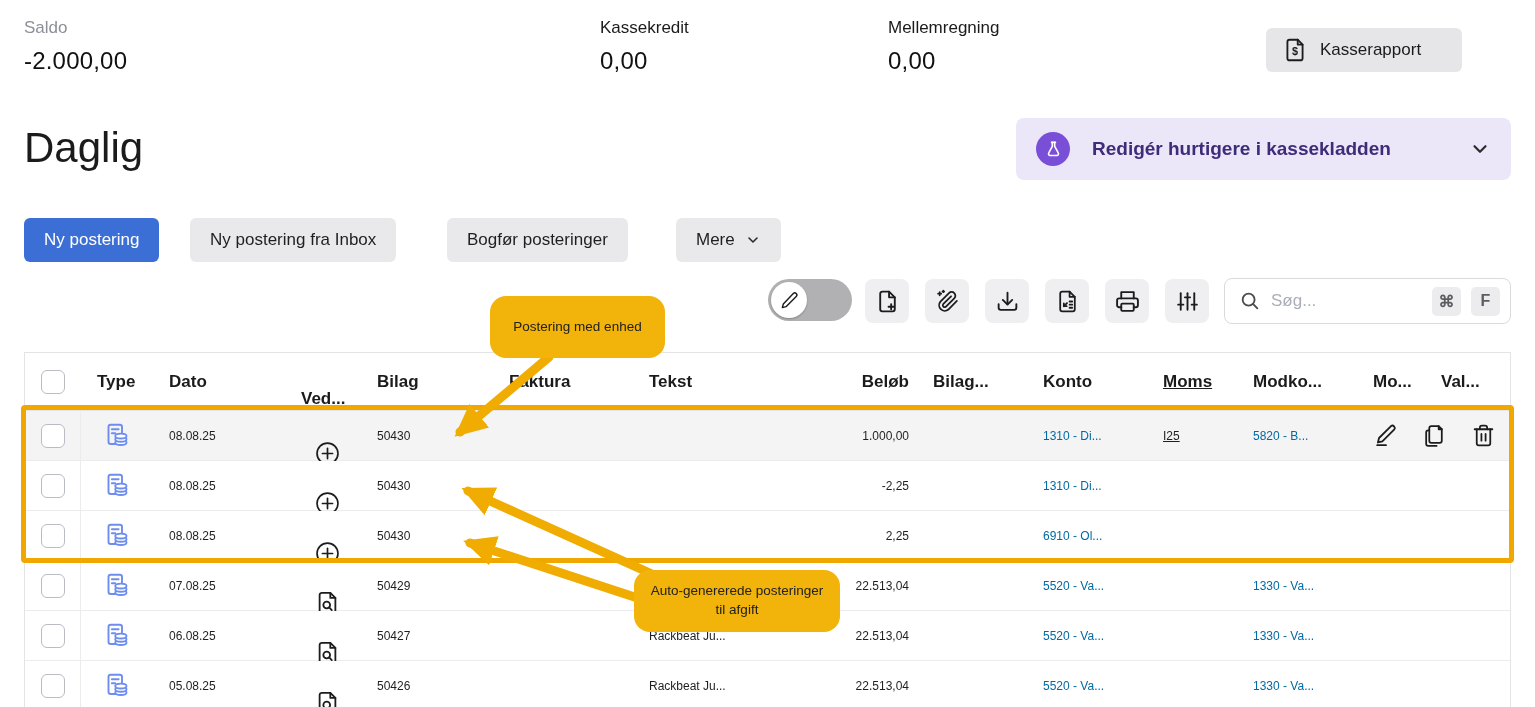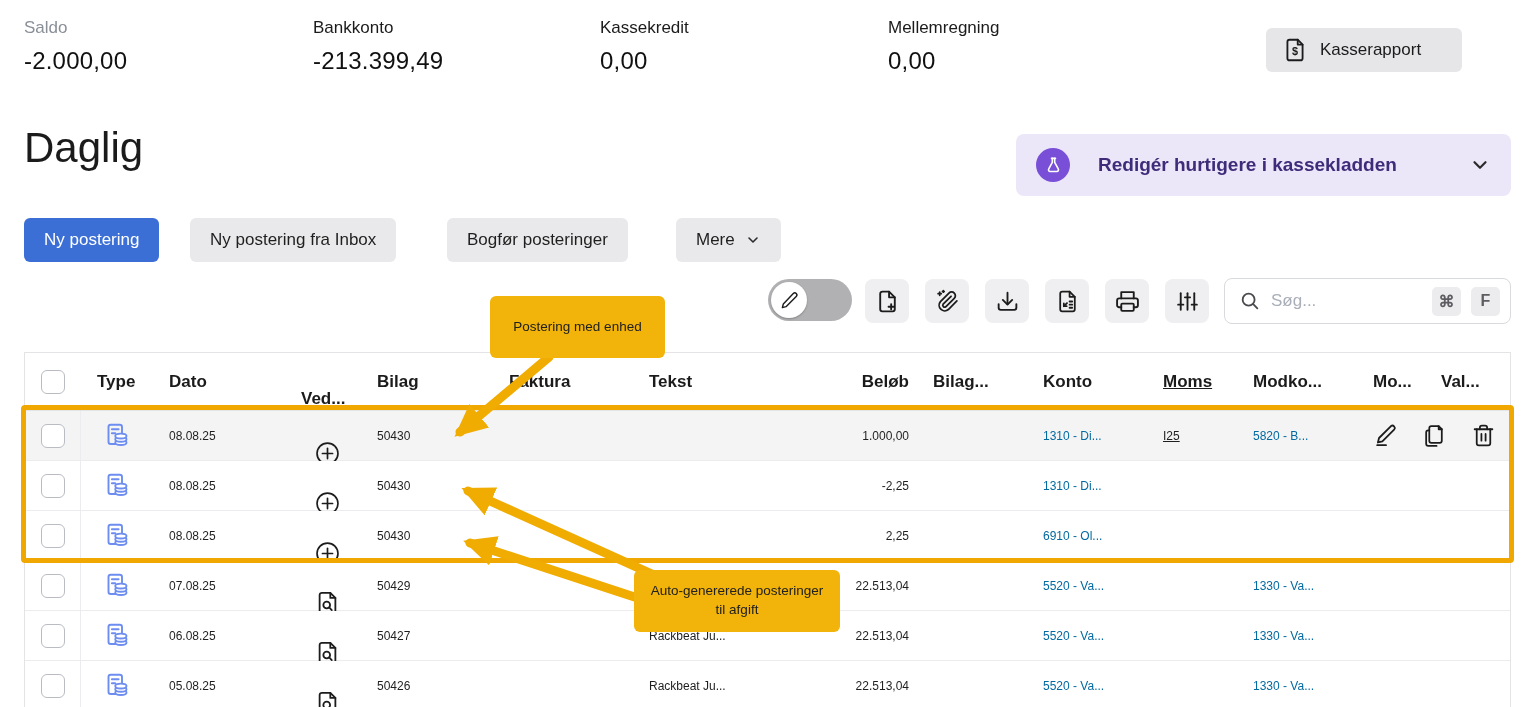--- a/index.html
+++ b/index.html
@@ -15,23 +15,23 @@
   .stat-value { font-size:24px; color:#111; margin-top:9px; letter-spacing:.2px; }
   .report-btn {
     position:absolute; left:1266px; top:28px; width:196px; height:44px;
     background:#e6e6e8; border:none; border-radius:6px; cursor:pointer;
     display:flex; align-items:center; gap:12px; padding:0 16px;
     font-size:17px; color:#1b1b1b; font-family:inherit;
   }
   
   .page-title { position:absolute; left:24px; top:124px; font-size:42px; font-weight:400; color:#1b1b1b; }
   .banner {
-    position:absolute; left:1016px; top:134px; width:495px; height:62px;
+    position:absolute; left:1016px; top:118px; width:495px; height:62px;
     background:#ece6f9; border-radius:8px; display:flex; align-items:center;
-    padding:0 20px; gap:28px; cursor:pointer;
+    padding:0 20px; gap:22px; cursor:pointer;
   }
   .banner-circle { width:34px; height:34px; border-radius:50%; background:#7a4fd8;
     display:flex; align-items:center; justify-content:center; flex:none; }
   .banner-text { font-size:19px; font-weight:700; color:#3e2c7a; flex:1; }
   
   .btn { position:absolute; top:218px; height:44px; border:none; border-radius:6px;
     font-size:17px; font-family:inherit; display:inline-flex; align-items:center;
     gap:10px; padding:0 20px; cursor:pointer; white-space:nowrap;justify-content:flex-end; }
   .btn-primary { background:#3b6fd6; color:#fff; }
   .btn-gray { background:#e9e9eb; color:#1f1f1f; }
@@ -79,38 +79,34 @@
   .checkbox { width:24px; height:24px; background:#fff; border:1.5px solid #b9bcc2;
     border-radius:6px; cursor:pointer; }
   .row-actions { position:absolute; right:14px; top:0; height:100%;
     display:flex; align-items:center; gap:24px; }
   .row-actions button { border:none; background:transparent; cursor:pointer; padding:0;
     display:flex; align-items:center; }
   
   .hl-box { position:absolute; left:21px; top:405px; width:1493px; height:158px;
     border:5px solid #f0a800; border-radius:4px; pointer-events:none; z-index:5; }
   .arrows { position:absolute; left:0; top:0; z-index:6; pointer-events:none; }
-  .callout { position:absolute; background:#f2b30a; border-radius:6px; z-index:7;
+  .callout { position:absolute; background:#f2b30a; border-radius:16px; z-index:7;
     color:#212121; font-size:13.5px; line-height:1.4; display:flex; align-items:center;
     justify-content:center; text-align:center; padding:6px 14px; }
   .callout-1 { left:490px; top:296px; width:175px; height:62px; }
   .callout-2 { left:634px; top:570px; width:206px; height:62px; }
 </style>
 </head>
 <body>
 
 <div class="canvas">
 
   <div class="stat" style="left:24px">
     <div class="stat-label muted">Saldo</div>
     <div class="stat-value">-2.000,00</div>
-  </div>
-  <div class="stat" style="left:313px">
-    <div class="stat-label">Bankkonto</div>
-    <div class="stat-value">-213.399,49</div>
   </div>
   <div class="stat" style="left:600px">
     <div class="stat-label">Kassekredit</div>
     <div class="stat-value">0,00</div>
   </div>
   <div class="stat" style="left:888px">
     <div class="stat-label">Mellemregning</div>
     <div class="stat-value">0,00</div>
   </div>
 

